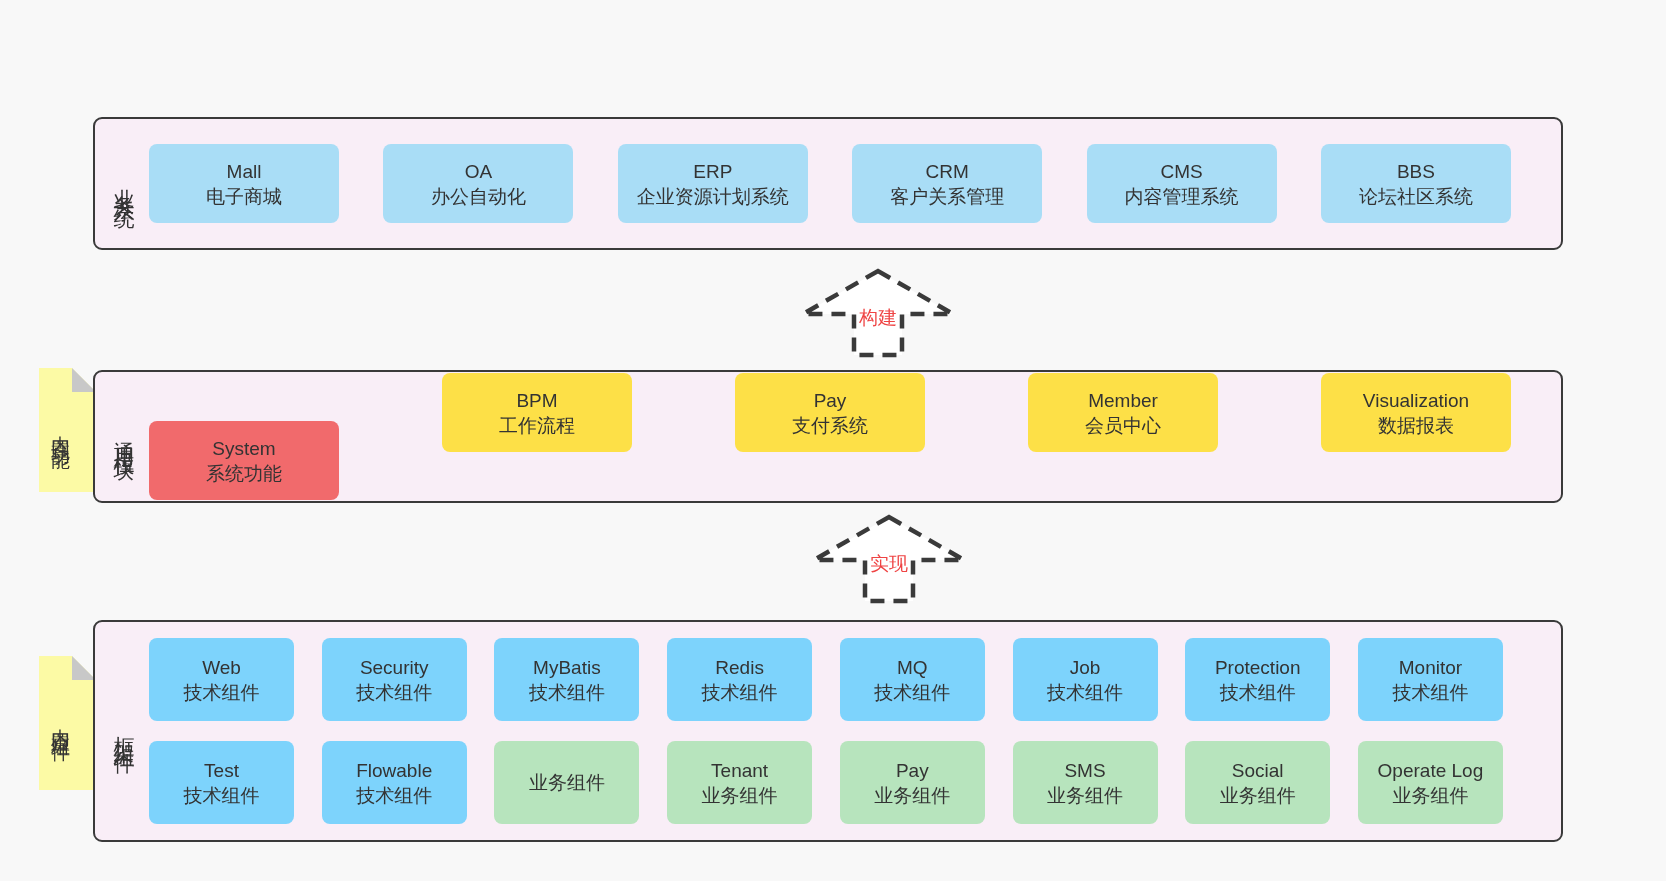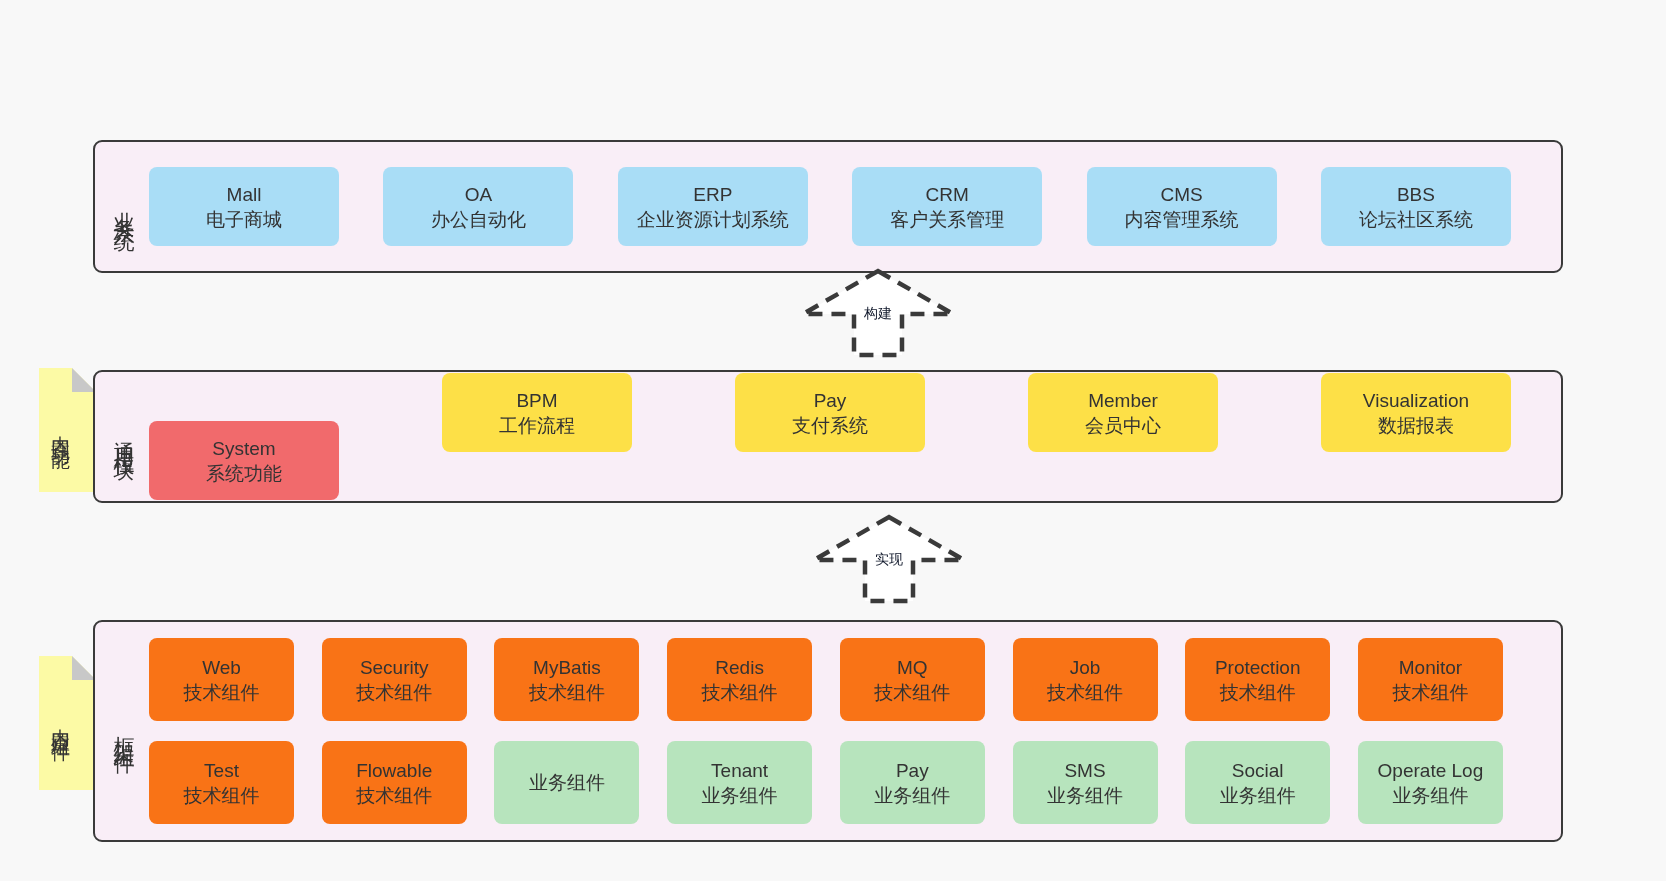--- a/index.html
+++ b/index.html
@@ -7,21 +7,21 @@
     width:1666px;height:881px;position:relative;overflow:hidden;
     background:#f8f8f8;color:#333;
     font-family:"Liberation Sans","DejaVu Sans",sans-serif;
   }
   
   .layer{
     position:absolute;left:93px;width:1470px;box-sizing:border-box;
     background:#f9eef7;border:2px solid #3a3a3a;border-radius:9px;
     display:flex;align-items:center;z-index:1;
   }
-  .layer-top{top:140px;height:133px;}
+  .layer-top{top:117px;height:133px;}
   .layer-mid{top:370px;height:133px;}
   .layer-bottom{top:620px;height:222px;}
   
   .vlabel{
     writing-mode:vertical-rl;text-orientation:upright;
     font-size:21px;letter-spacing:6px;color:#333;
     margin-left:16px;width:26px;flex:0 0 26px;
     display:flex;align-items:center;justify-content:center;
   }
   
@@ -31,21 +31,21 @@
   .box{
     border-radius:8px;display:flex;flex-direction:column;
     align-items:center;justify-content:center;text-align:center;
     font-size:19px;line-height:25px;color:#333;
   }
   .box-lg{width:190px;height:79px;}
   .box-sm{width:145px;height:83px;padding:0 4px;box-sizing:border-box;}
   .c-blue{background:#a9ddf6;}
   .c-red{background:#f16a6c;margin-top:48px;}
   .c-pink{background:#fde047;}
-  .c-green{background:#f97316;}
+  .c-green{background:#7dd3fc;}
   .c-lgreen{background:#b7e4bd;}
   
   .tab{
     position:absolute;left:39px;width:57px;background:#fcfaa5;z-index:0;
     display:flex;align-items:center;justify-content:center;
     clip-path:polygon(0 0,calc(100% - 24px) 0,100% 24px,100% 100%,0 100%);
   }
   .tab::after{
     content:"";position:absolute;top:0;right:0;width:24px;height:24px;
     background:linear-gradient(to bottom left,rgba(0,0,0,0) 49.5%,#c8c8c8 50%);
@@ -55,21 +55,21 @@
   .tab-text{
     writing-mode:vertical-rl;text-orientation:upright;
     font-size:19px;letter-spacing:5px;color:#333;margin-right:14px;
   }
   
   .arrow{position:absolute;width:162px;height:94px;z-index:2;}
   .arrow-build{left:797px;top:266px;}
   .arrow-impl{left:808px;top:512px;}
   .arrow-label{
     position:absolute;top:39px;left:0;right:0;text-align:center;
-    font-size:14px;color:#0f172a;
+    font-size:19px;color:#ef4444;
   }
 </style>
 </head>
 <body>
 
 <div class="tab tab-mid">
   <span class="tab-text">内置功能</span>
 </div>
 <div class="tab tab-bottom">
   <span class="tab-text">内置组件</span>

